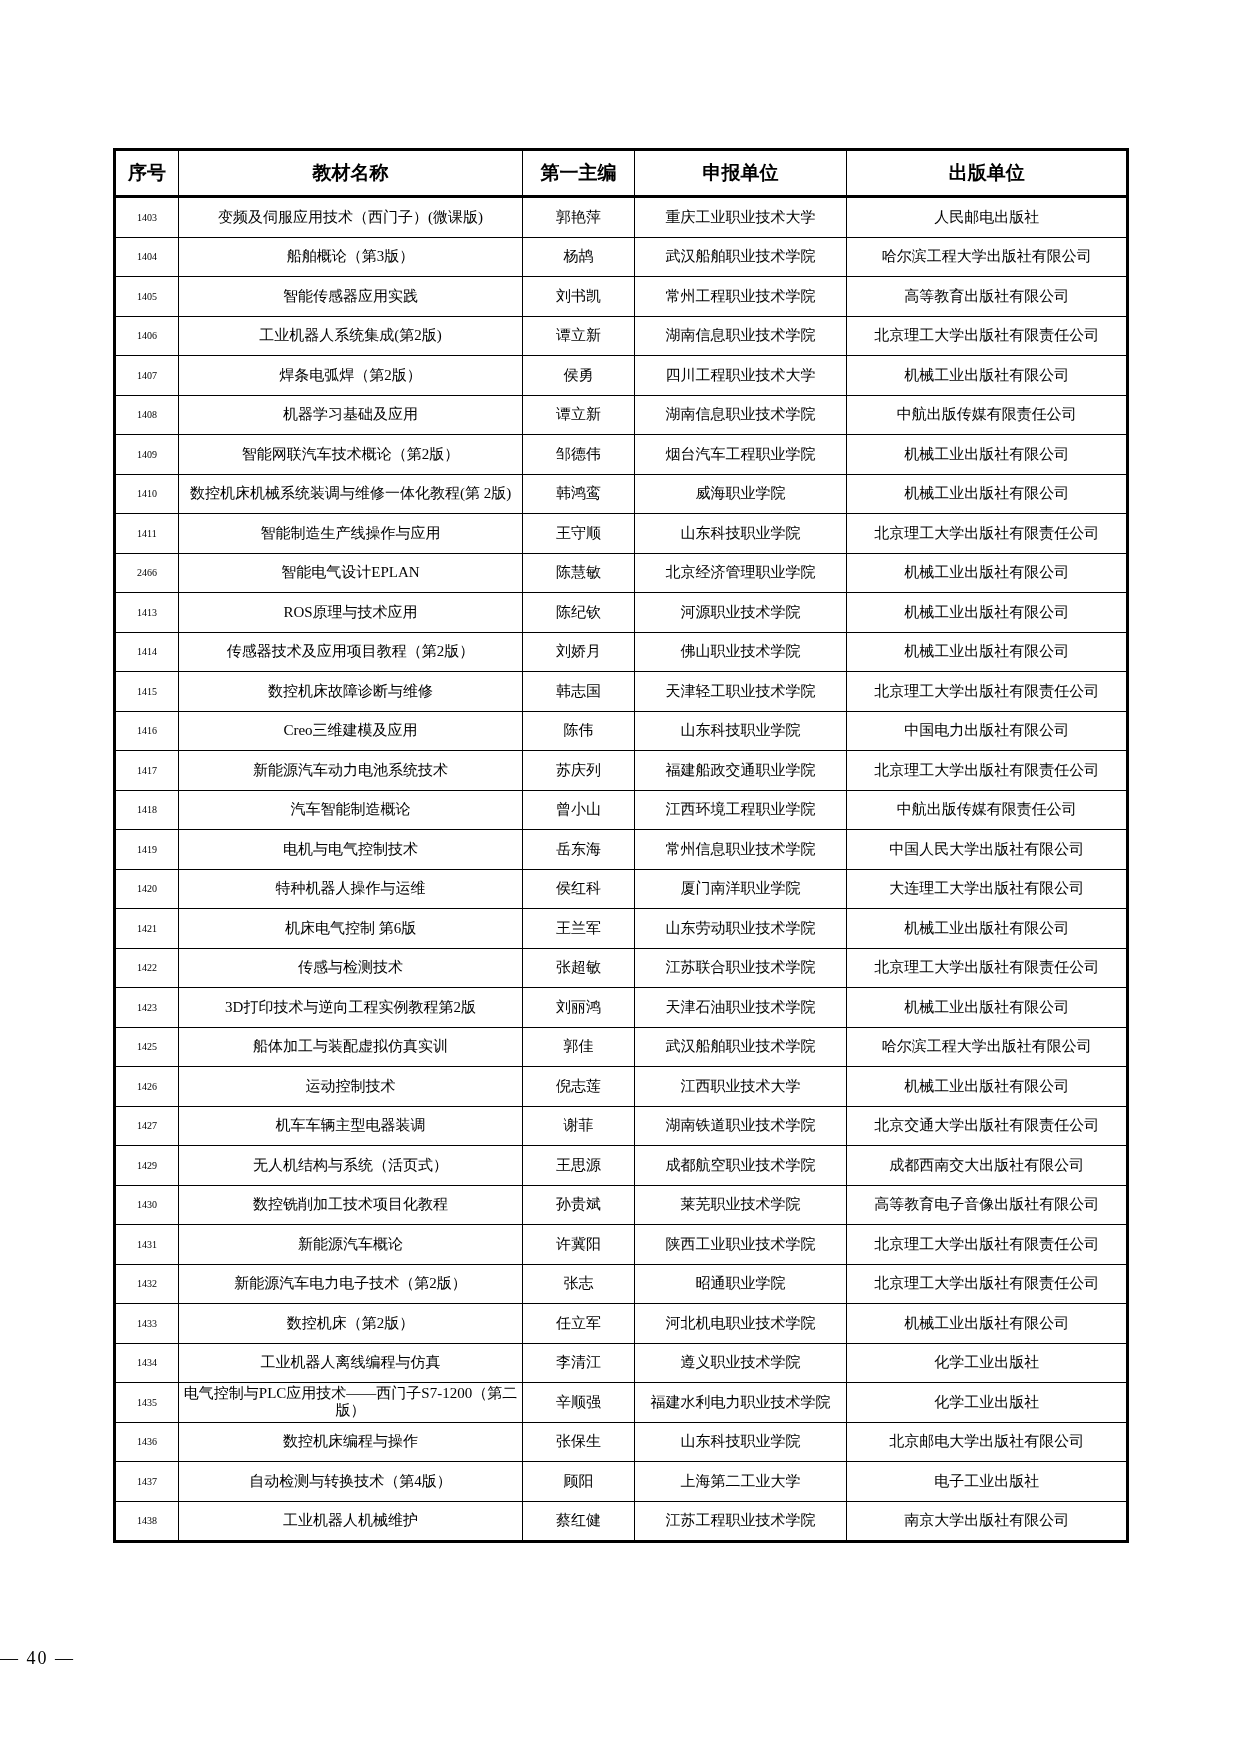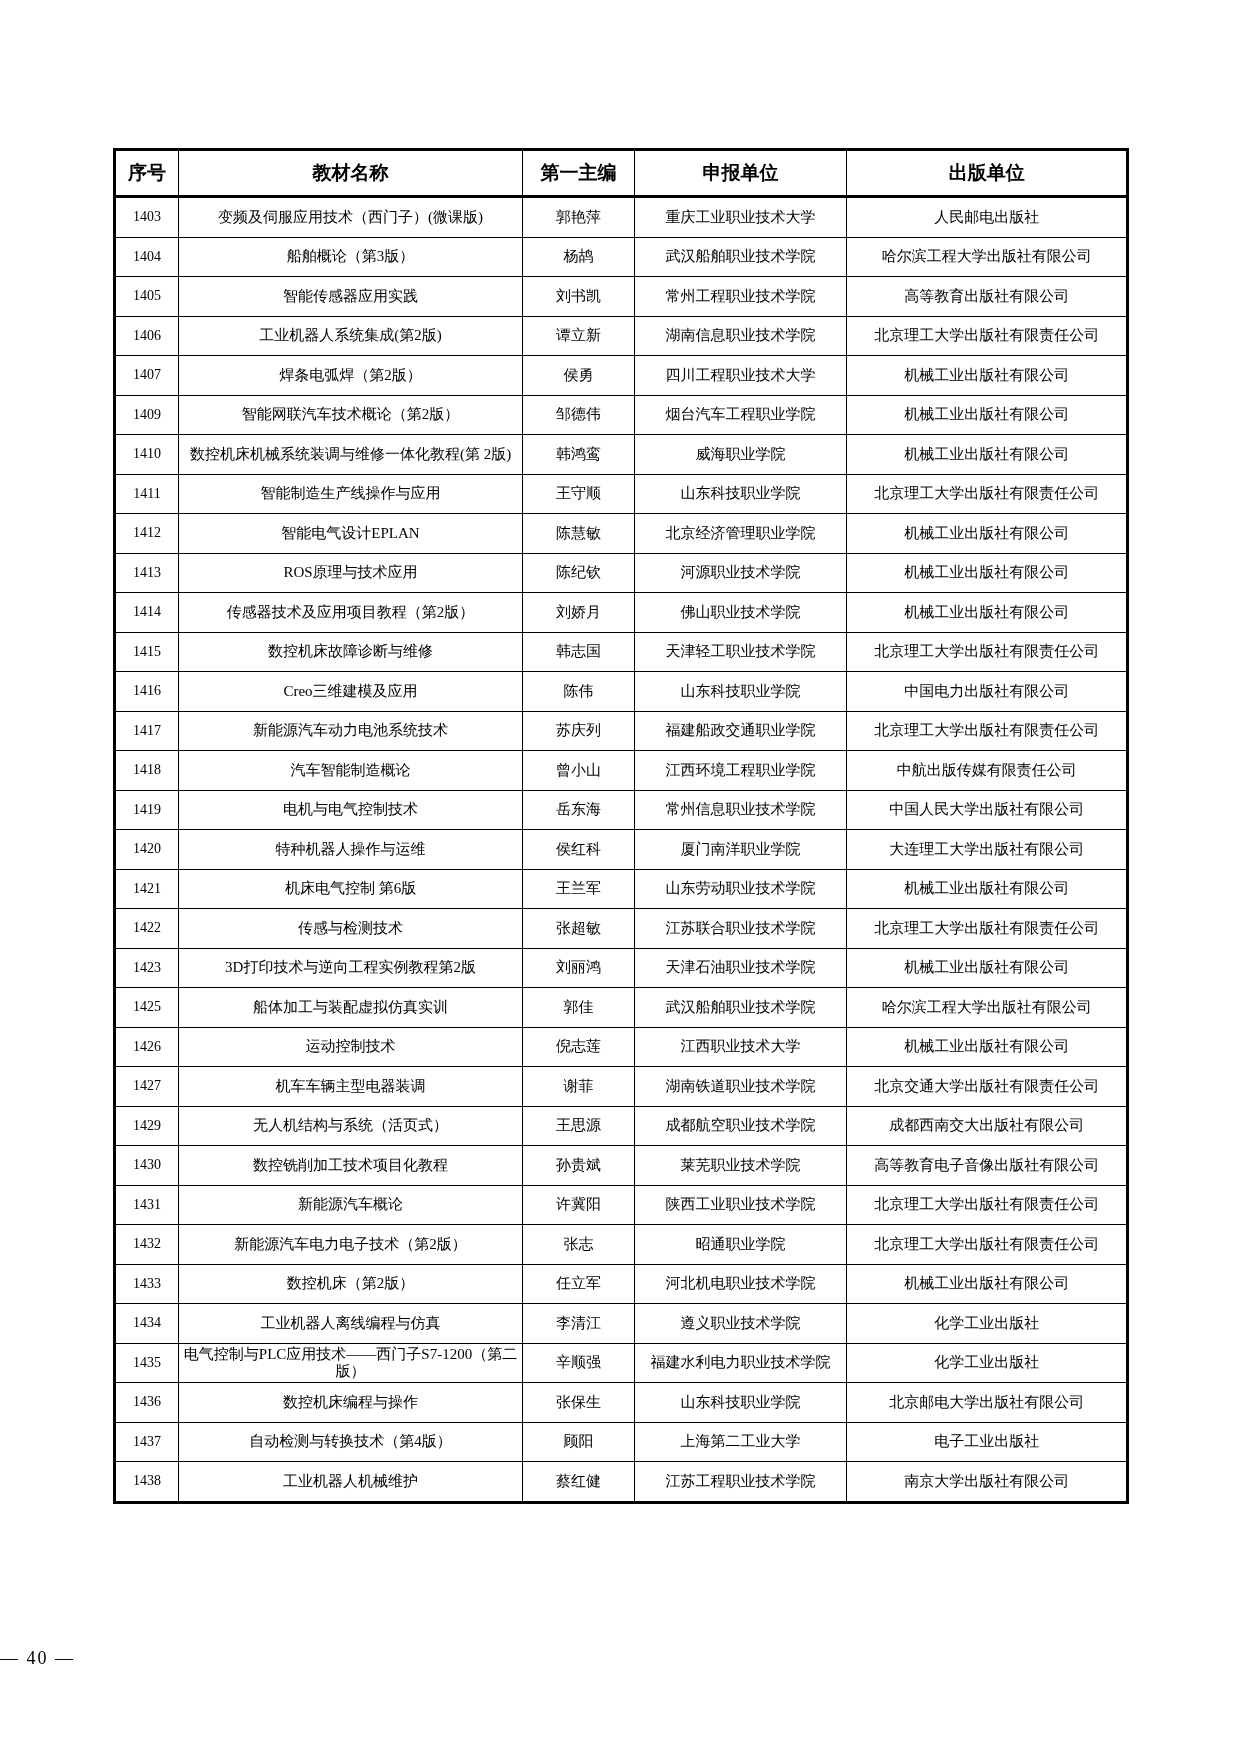--- a/index.html
+++ b/index.html
@@ -40,21 +40,21 @@
     border: 1px solid #000000;
     height: 38.5px;
     font-size: 15px;
     line-height: 1.15;
     text-align: center;
     vertical-align: middle;
     padding: 0 3px;
     overflow: hidden;
   }
   table.booklist td.serial {
-    font-size: 14px;
+    font-size: 10px;
     font-family: "Liberation Serif", serif;
   }
   .page-footer {
     position: absolute;
     left: 0;
     top: 1648px;
     width: 1241px;
     text-align: left;
     font-size: 18px;
     font-family: "Liberation Serif", serif;
@@ -113,20 +113,27 @@
           <td>北京理工大学出版社有限责任公司</td>
         </tr>
         <tr>
           <td class="serial">1407</td>
           <td>焊条电弧焊（第2版）</td>
           <td>侯勇</td>
           <td>四川工程职业技术大学</td>
           <td>机械工业出版社有限公司</td>
         </tr>
         <tr>
+          <td class="serial">1408</td>
+          <td>机器学习基础及应用</td>
+          <td>谭立新</td>
+          <td>湖南信息职业技术学院</td>
+          <td>中航出版传媒有限责任公司</td>
+        </tr>
+        <tr>
           <td class="serial">1409</td>
           <td>智能网联汽车技术概论（第2版）</td>
           <td>邹德伟</td>
           <td>烟台汽车工程职业学院</td>
           <td>机械工业出版社有限公司</td>
         </tr>
         <tr>
           <td class="serial">1410</td>
           <td>数控机床机械系统装调与维修一体化教程(第 2版)</td>
           <td>韩鸿鸾</td>
@@ -134,21 +141,21 @@
           <td>机械工业出版社有限公司</td>
         </tr>
         <tr>
           <td class="serial">1411</td>
           <td>智能制造生产线操作与应用</td>
           <td>王守顺</td>
           <td>山东科技职业学院</td>
           <td>北京理工大学出版社有限责任公司</td>
         </tr>
         <tr>
-          <td class="serial">1412</td>
+          <td class="serial">2466</td>
           <td>智能电气设计EPLAN</td>
           <td>陈慧敏</td>
           <td>北京经济管理职业学院</td>
           <td>机械工业出版社有限公司</td>
         </tr>
         <tr>
           <td class="serial">1413</td>
           <td>ROS原理与技术应用</td>
           <td>陈纪钦</td>
           <td>河源职业技术学院</td>

